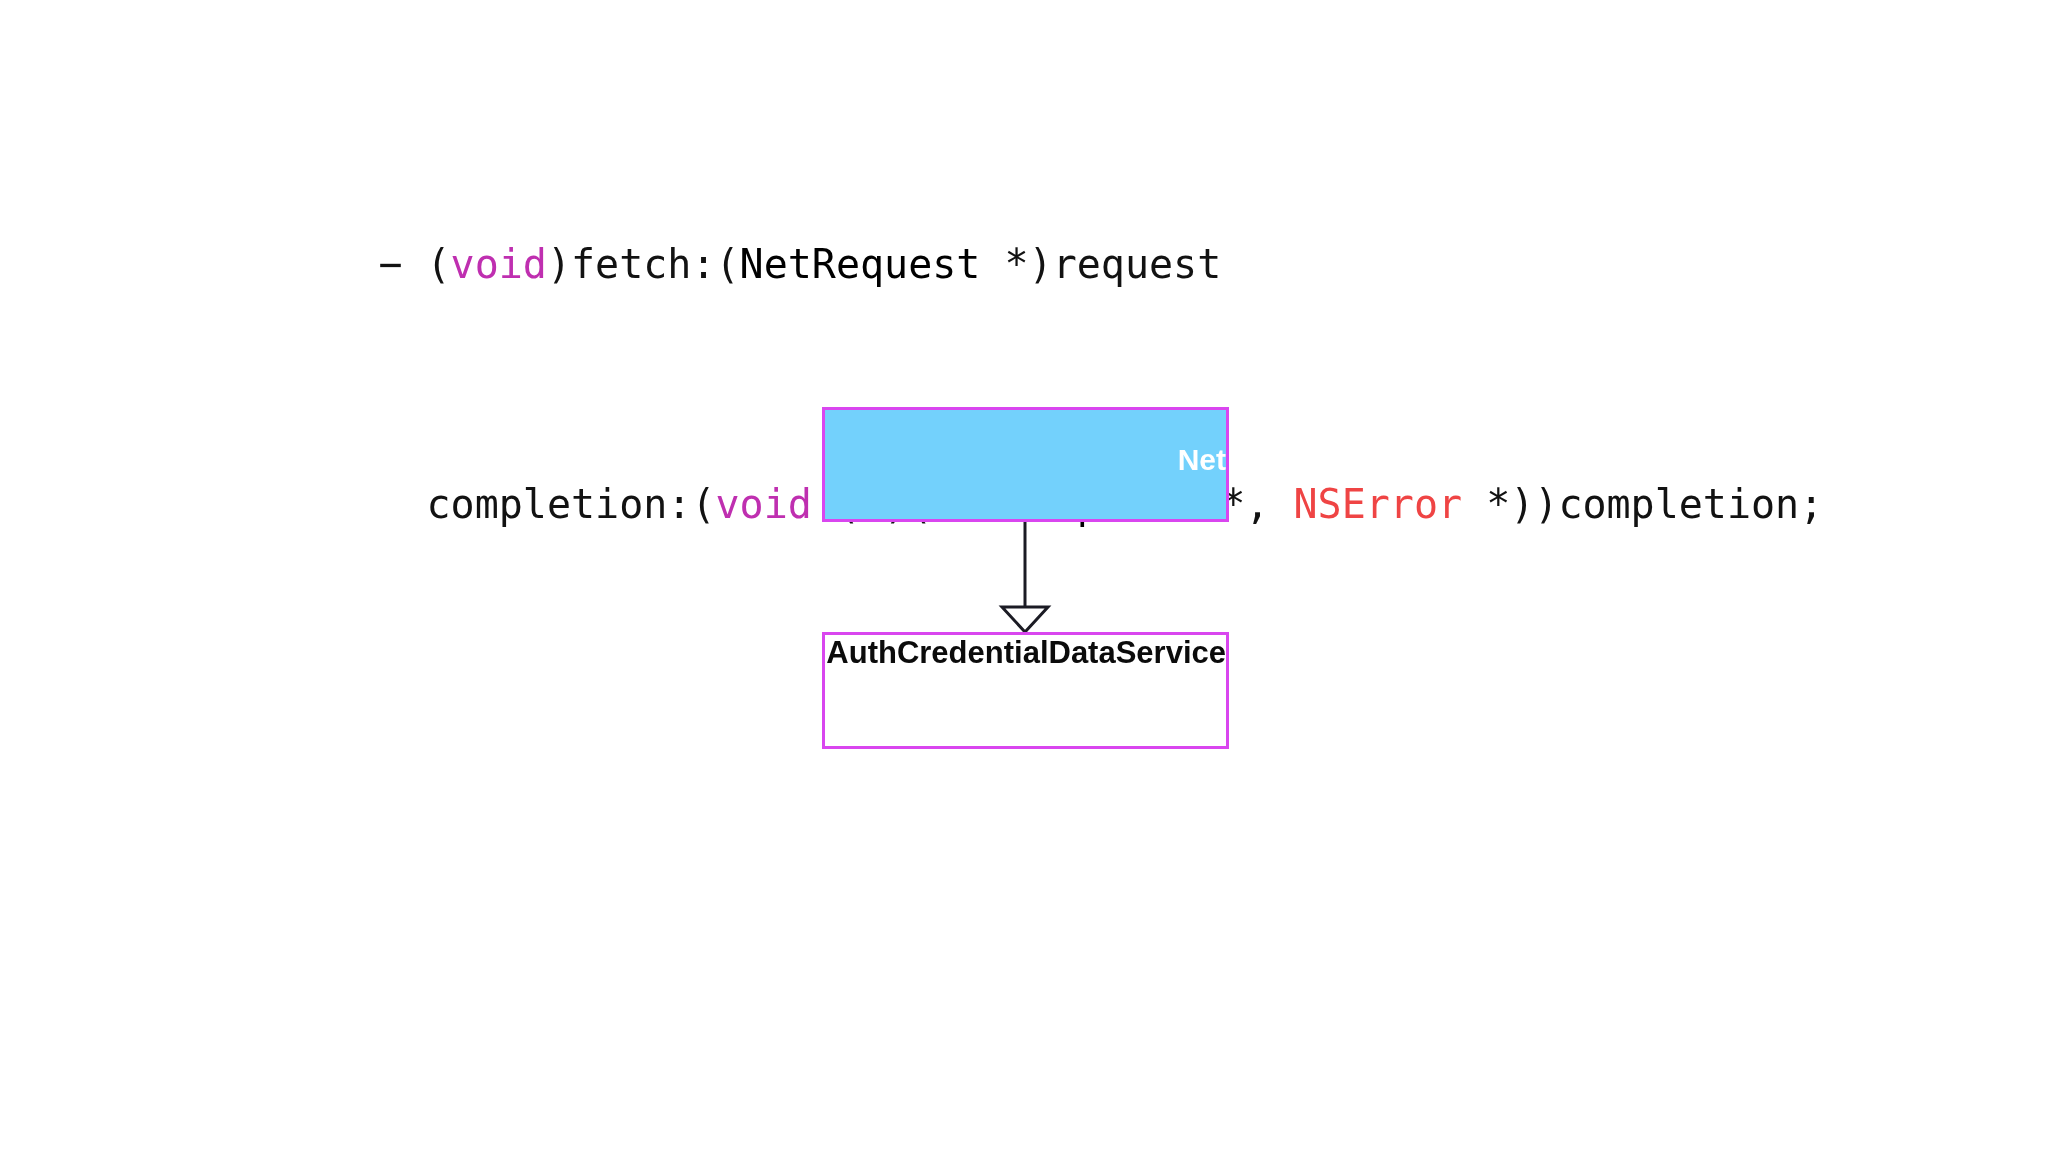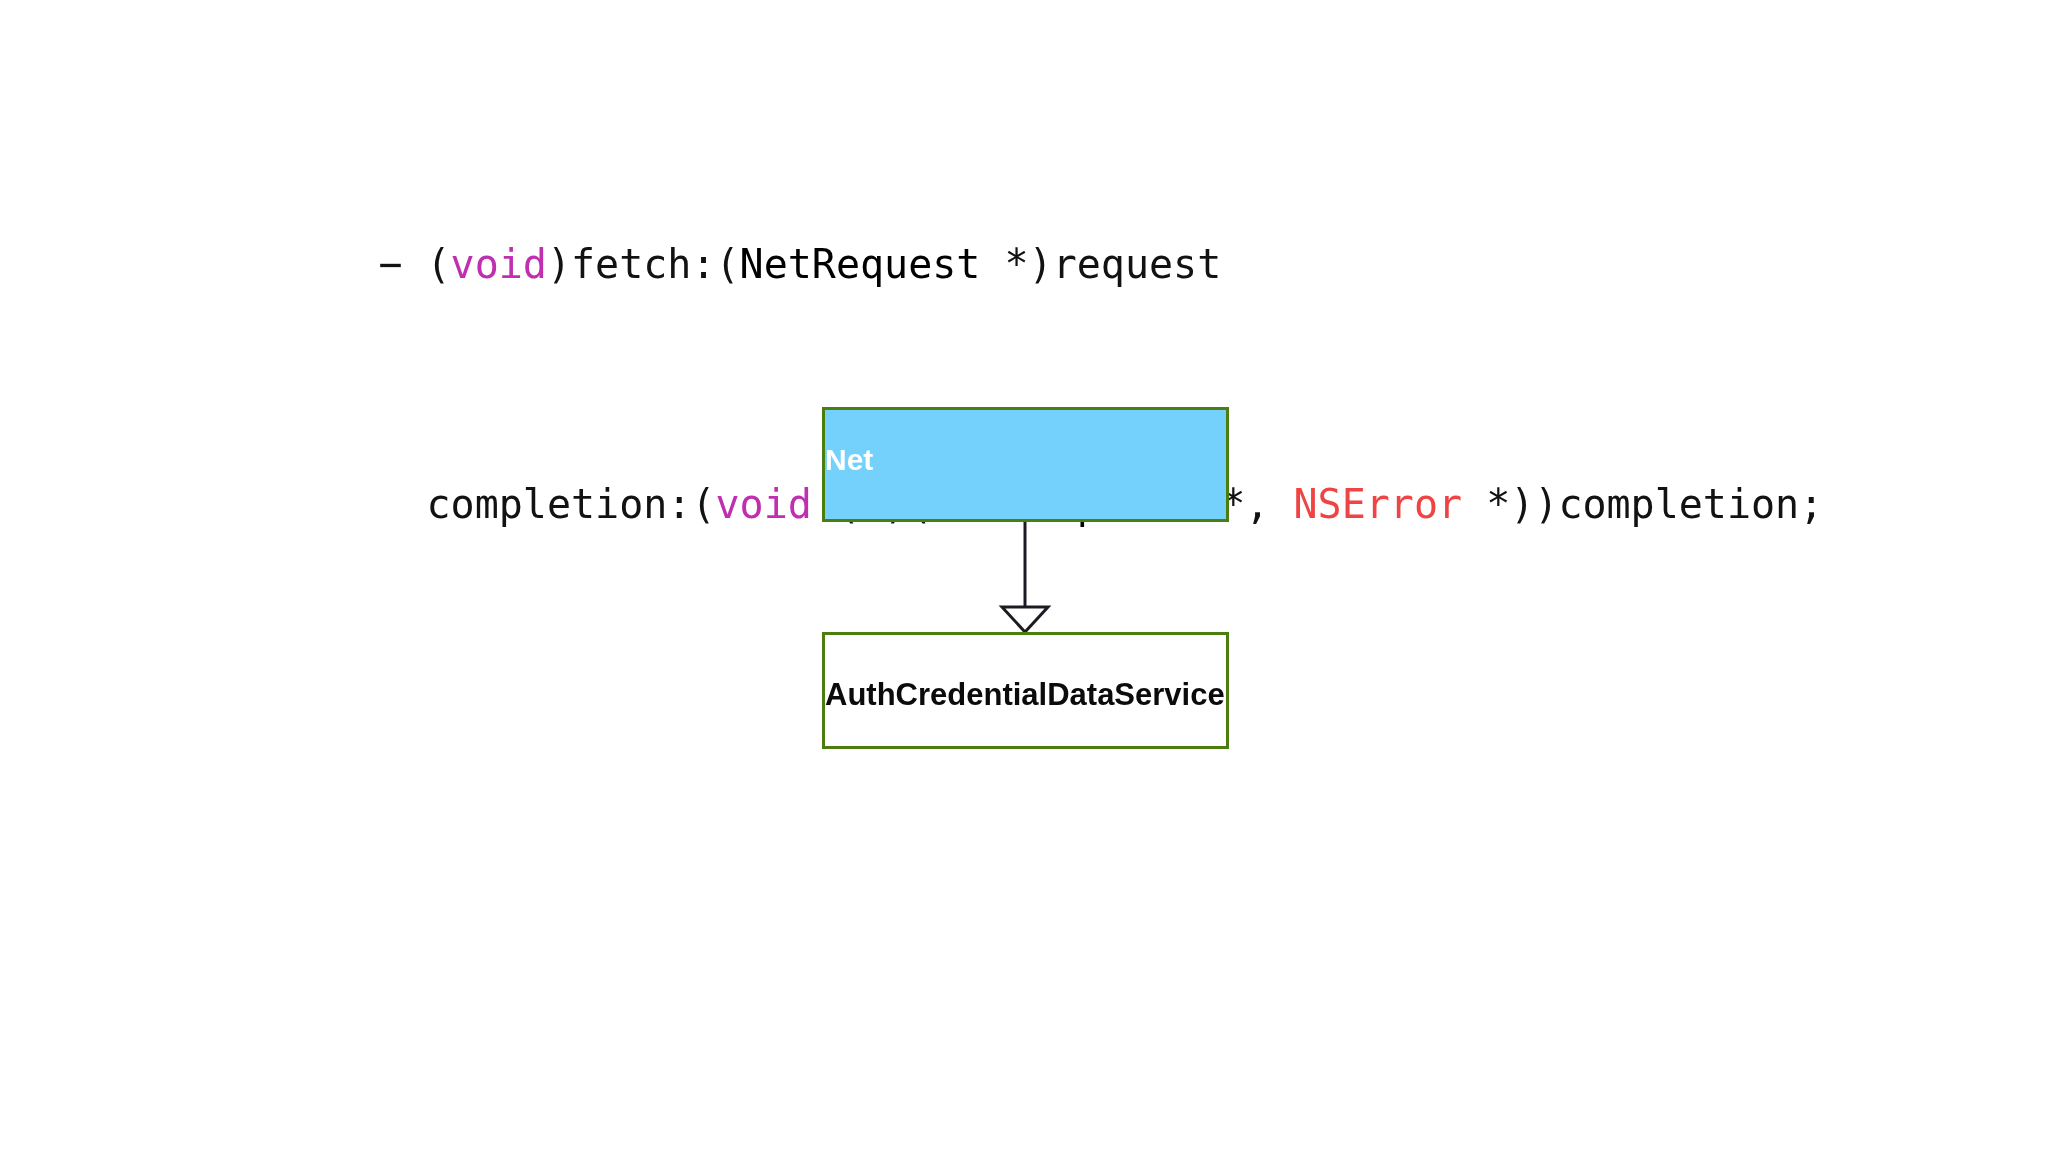--- a/index.html
+++ b/index.html
@@ -44,22 +44,22 @@
     top: 0;
     width: 2048px;
     height: 1152px;
     pointer-events: none;
   }
   .node {
     position: absolute;
     box-sizing: border-box;
     display: flex;
     align-items: center;
-    justify-content: flex-start;
-    border: 3px solid #4d7c0f;
+    justify-content: flex-end;
+    border: 3px solid #d946ef;
     font-family: "Liberation Sans", sans-serif;
     font-weight: bold;
     pointer-events: auto;
   }
   .node-net {
     left: 822px;
     top: 407px;
     width: 407px;
     height: 115px;
     background: #73d1fc;
@@ -70,21 +70,20 @@
   }
   .node-auth {
     left: 822px;
     top: 632px;
     width: 407px;
     height: 117px;
     background: #ffffff;
     color: #0b0b0b;
     font-size: 31px;
     align-items: flex-start;
-    padding-top: 42px;
   }
   .edge-svg {
     position: absolute;
     left: 0;
     top: 0;
     width: 2048px;
     height: 1152px;
     overflow: visible;
   }
 </style>

